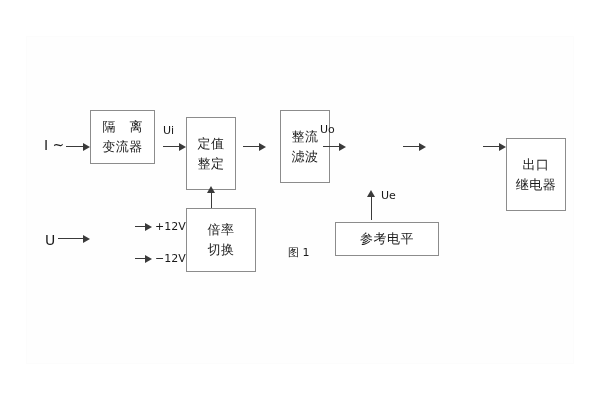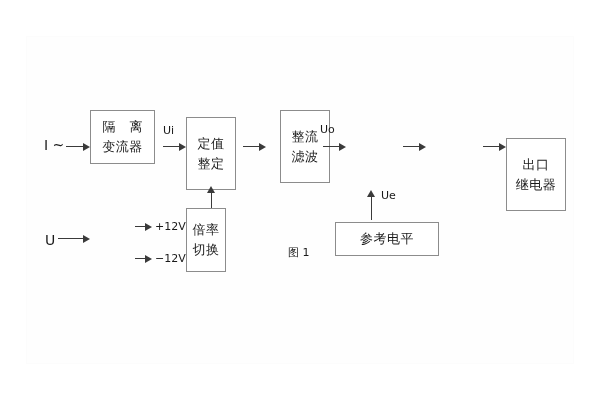--- a/index.html
+++ b/index.html
@@ -114,21 +114,21 @@
   </div>
 
 
 
   <div class="box" style="left:506px; top:110px; width:60px; height:73px;margin-top:28px;">
     <div class="ln">出口</div>
     <div class="ln">继电器</div>
   </div>
 
 
-  <div class="box" style="left:186px; top:208px; width:40px; height:64px;">
+  <div class="box" style="left:186px; top:208px; width:70px; height:64px;">
     <div class="ln">倍率</div>
     <div class="ln">切换</div>
   </div>
 
   <div class="box" style="left:335px; top:222px; width:104px; height:34px;">
     <div class="ln">参考电平</div>
   </div>
 
   <div class="lbl big" style="left:44px; top:138px;">I ~</div>
   <div class="lbl" style="left:163px; top:124px;">Ui</div>

